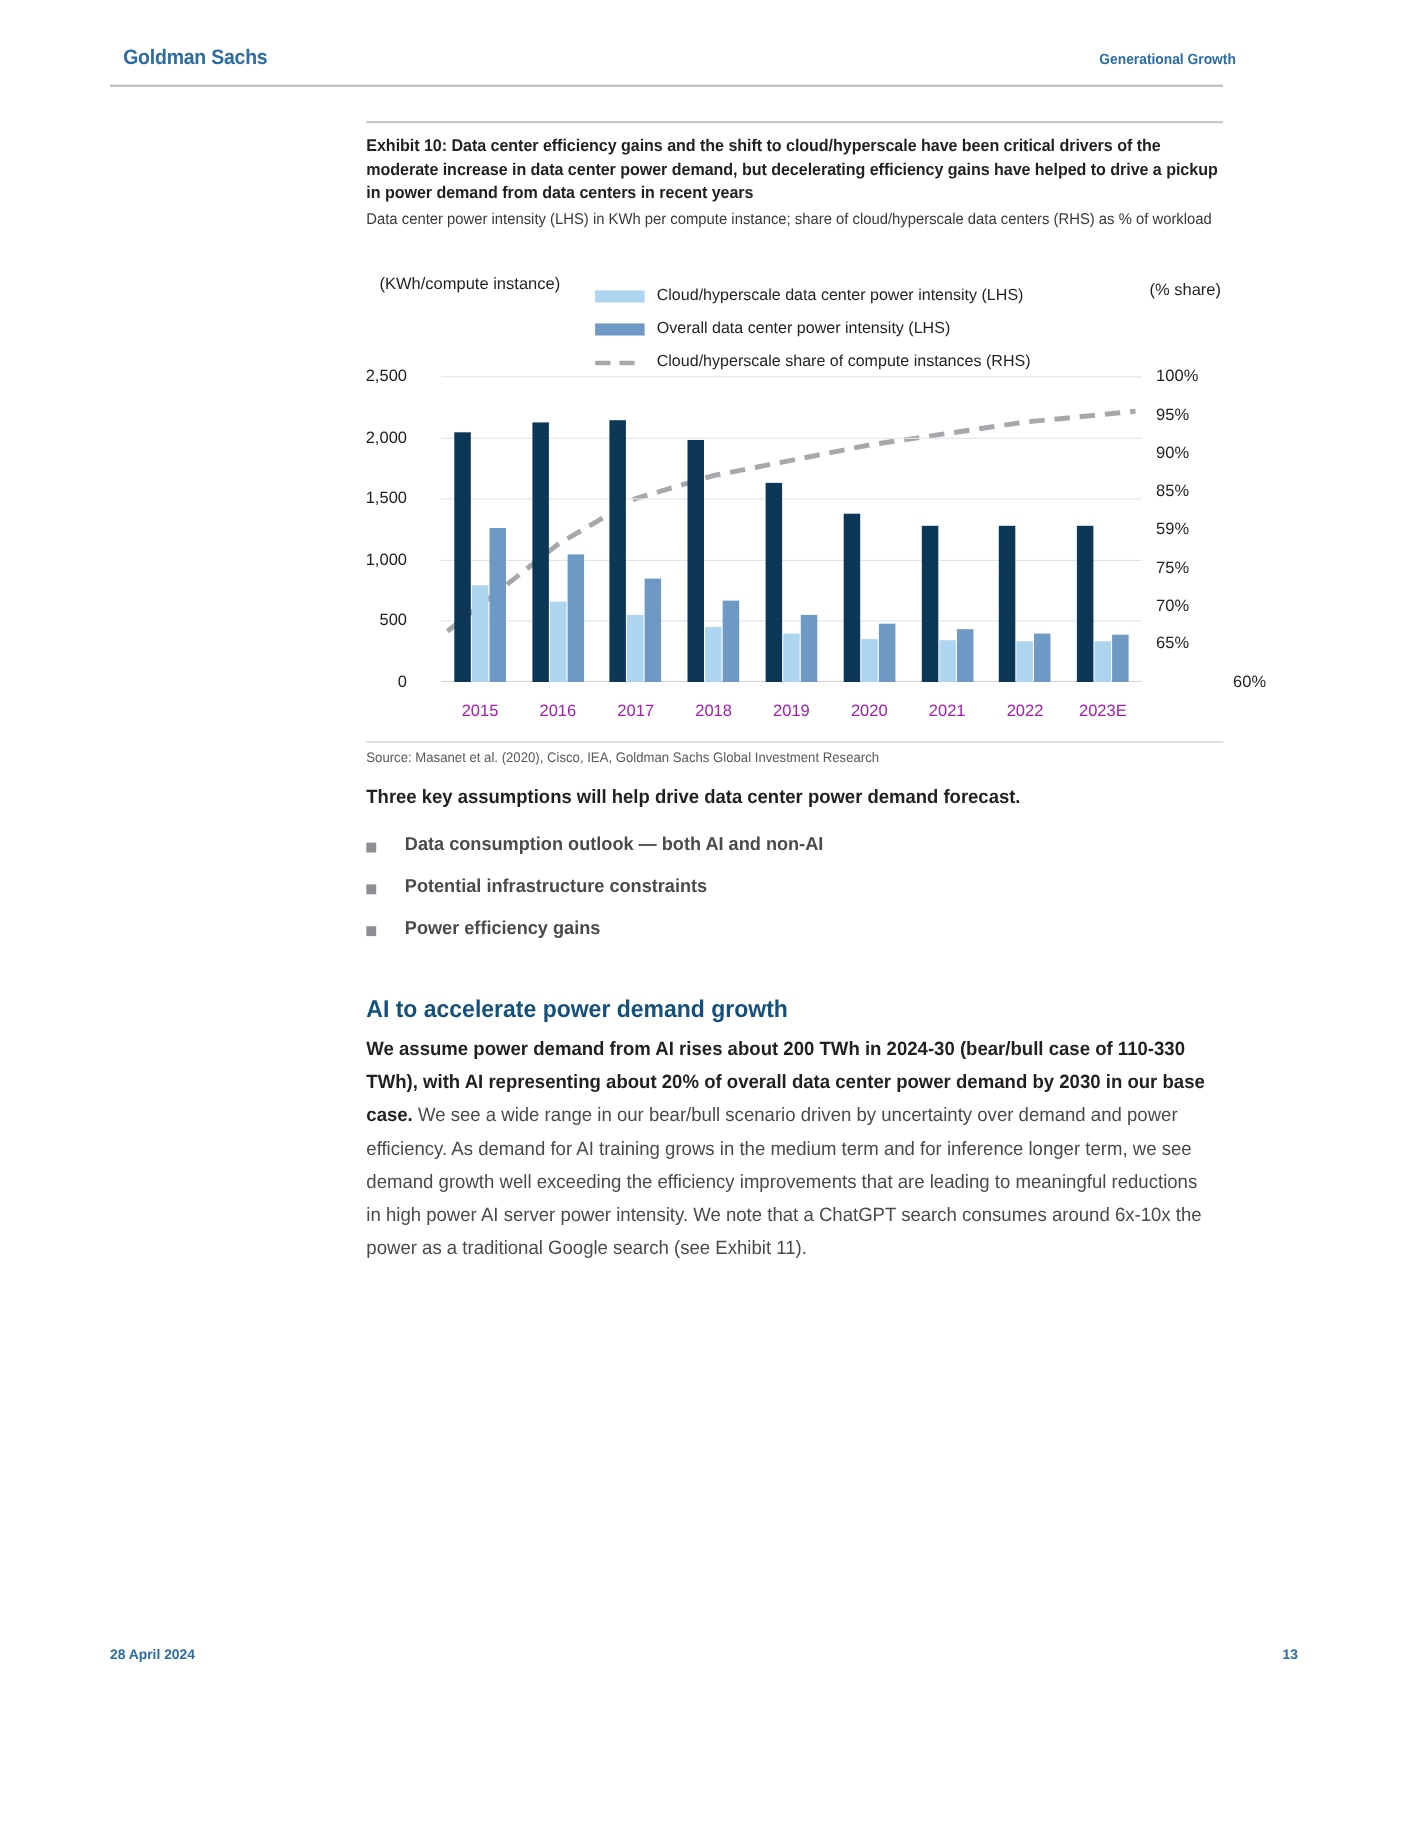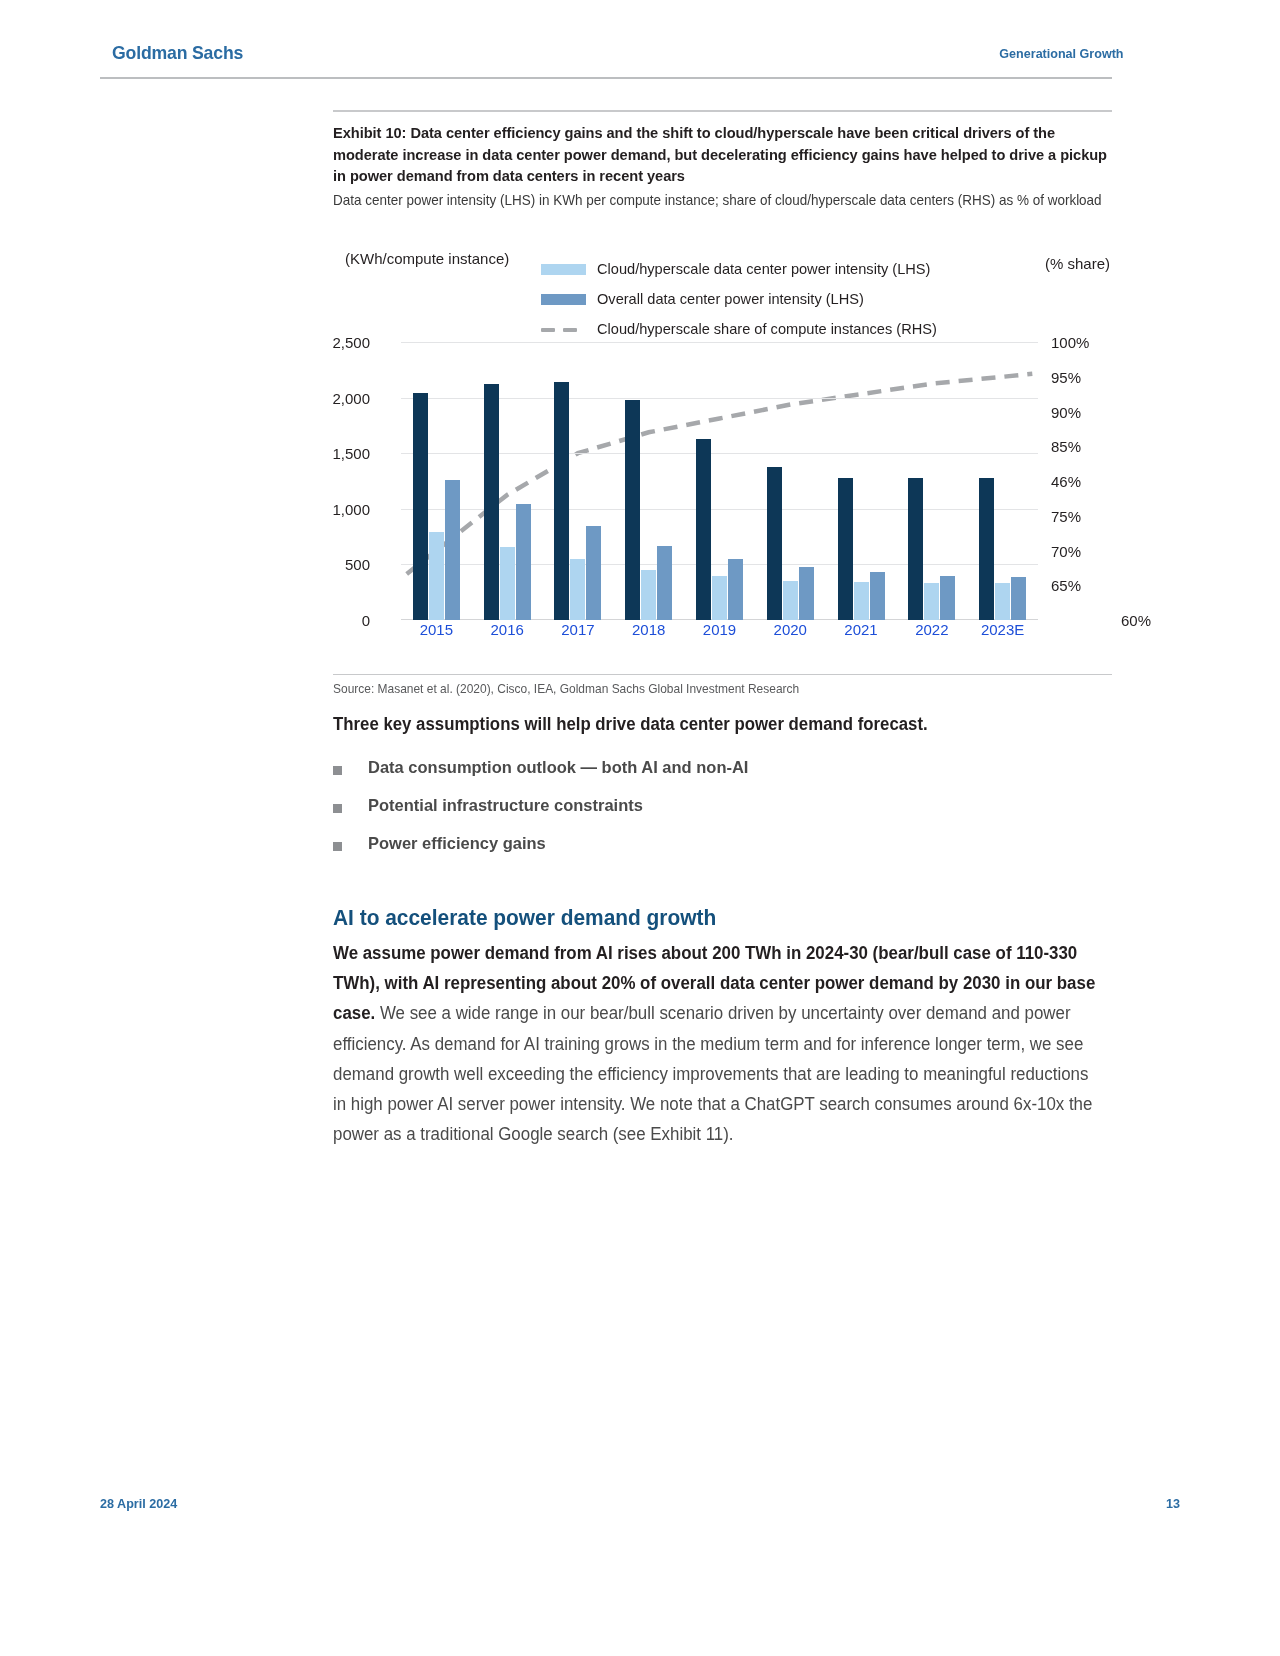--- a/index.html
+++ b/index.html
@@ -179,24 +179,24 @@
     align-items: flex-end;
     justify-content: center;
   }
   .bar { width: 15px; }
   .bar + .bar { margin-left: 1px; }
   .bar-traditional { background: #0d3757; }
   .bar-cloud       { background: #aed5f0; }
   .bar-overall     { background: #6e99c4; }
   .xlabel {
     position: absolute;
-    top: 279px;
+    top: 296px;
     text-align: center;
     font-size: 15px;
-    color: #1d4ed8;
+    color: #a21caf;
     white-space: nowrap;
   }
   .trendline {
     position: absolute;
     left: 0; top: 0;
     width: 637px; height: 278px;
     overflow: visible;
     pointer-events: none;
   }
 
@@ -336,21 +336,21 @@
       <div class="ytick-left" style="top: 111.2px;">1,500</div>
       <div class="gridline" style="top: 55.6px;"></div>
       <div class="ytick-left" style="top: 55.6px;">2,000</div>
       <div class="gridline" style="top: 0px;"></div>
       <div class="ytick-left" style="top: 0px;">2,500</div>
       <div class="baseline"></div>
       <div class="ytick-right" style="top: 278px; text-align: right;">60%</div>
       <div class="ytick-right" style="top: 243.25px;">65%</div>
       <div class="ytick-right" style="top: 208.5px;">70%</div>
       <div class="ytick-right" style="top: 173.75px;">75%</div>
-      <div class="ytick-right" style="top: 139px;">46%</div>
+      <div class="ytick-right" style="top: 139px;">59%</div>
       <div class="ytick-right" style="top: 104.25px;">85%</div>
       <div class="ytick-right" style="top: 69.5px;">90%</div>
       <div class="ytick-right" style="top: 34.75px;">95%</div>
       <div class="ytick-right" style="top: 0px;">100%</div>
       <div class="group" style="left: 0px; width: 70.7778px;">
         <div class="bar bar-traditional" style="height: 226.848px;"></div>
         <div class="bar bar-cloud" style="height: 87.848px;"></div>
         <div class="bar bar-overall" style="height: 139.556px;"></div>
       </div>
       <div class="xlabel" style="left: 0px; width: 70.7778px;">2015</div>

